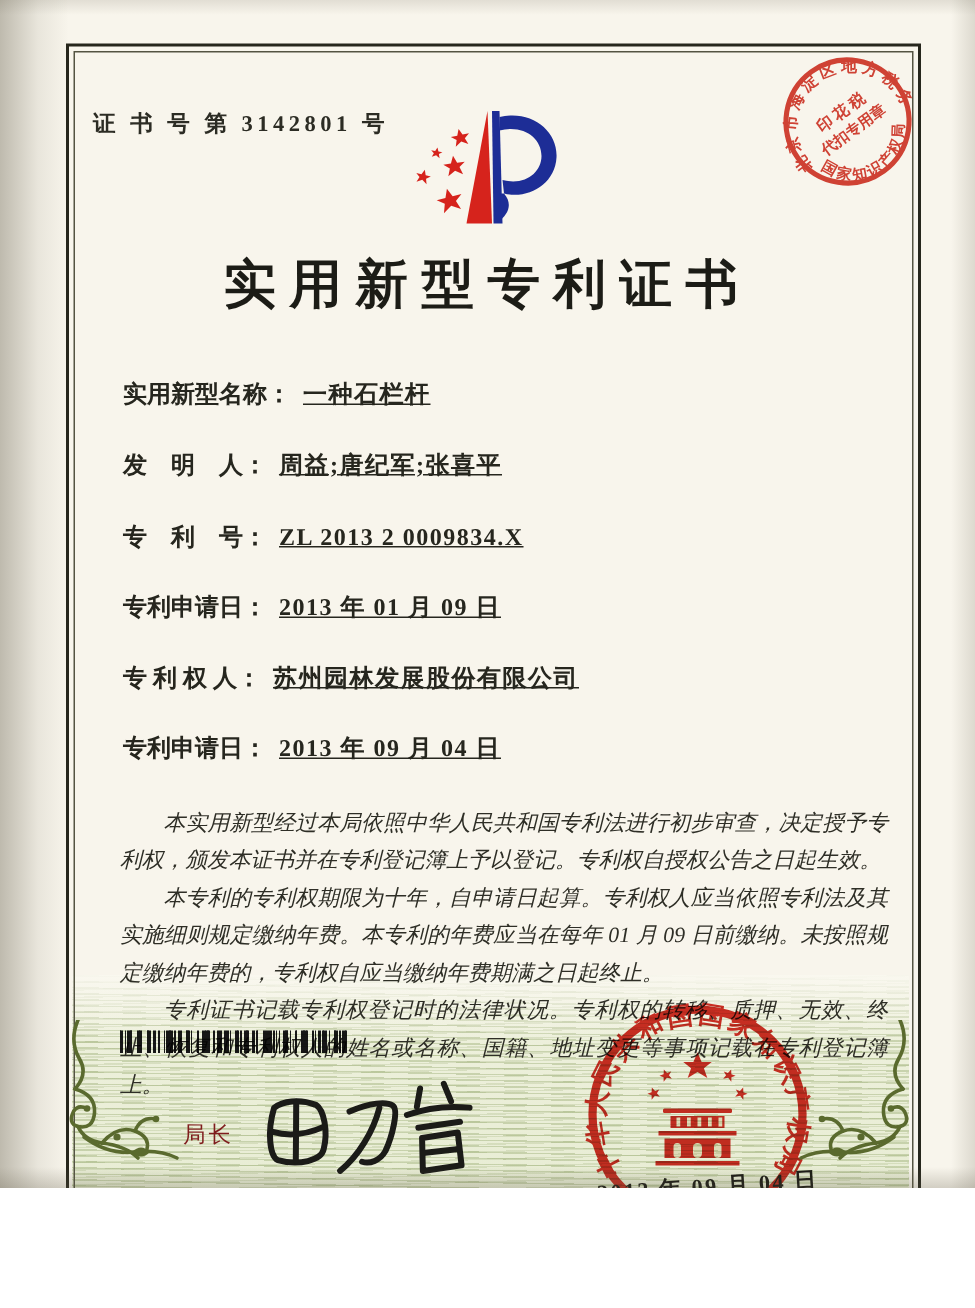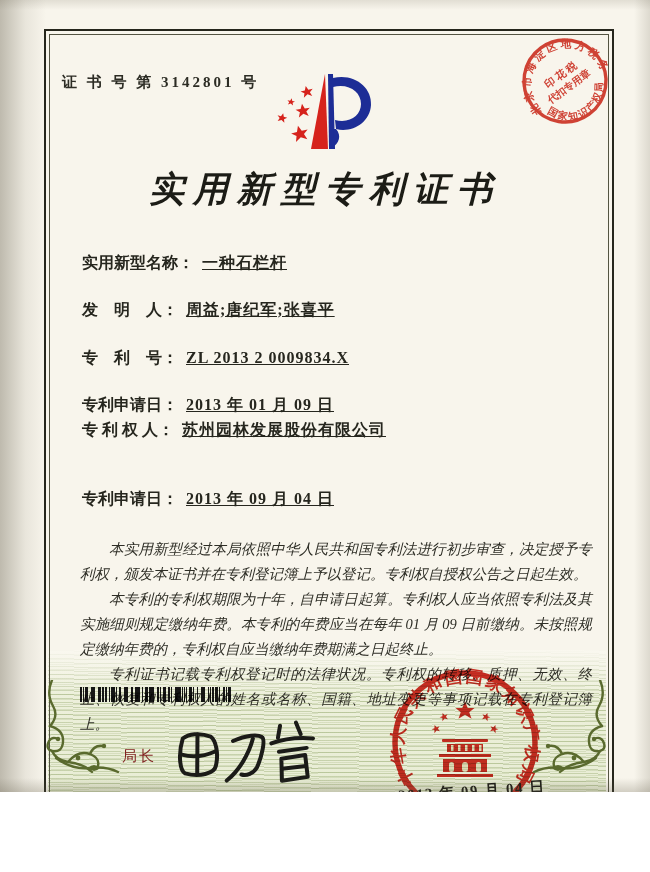--- a/index.html
+++ b/index.html
@@ -33,21 +33,21 @@
 
   .cert-number{position:absolute;left:62px;top:73px;font-size:15px;
     letter-spacing:3px;font-weight:bold;color:#2c2c24;}
 
   .logo{position:absolute;left:262px;top:62px;}
 
   .tax-stamp{position:absolute;left:503px;top:19px;opacity:.88;
     mix-blend-mode:multiply;}
 
   .title{position:absolute;left:0;top:166px;width:650px;text-align:center;
-    font-size:35px;font-weight:bold;letter-spacing:9px;color:#1c1c16;font-style:italic;}
+    font-size:35px;font-weight:bold;letter-spacing:9px;color:#1c1c16;}
 
   .field-row{position:absolute;left:82px;font-size:16px;font-weight:bold;
     white-space:nowrap;color:#26261e;text-decoration:underline;}
   .field-label{display:inline-block;}
   .field-value{margin-left:8px;letter-spacing:1px;}
 
   .body-text{position:absolute;left:80px;top:521px;width:512px;
     font-size:14.5px;line-height:25px;color:#2e2e26;text-align:justify;
     font-style:italic;margin-top:16px;}
   .body-text p{margin:0;text-indent:2em;}
@@ -127,21 +127,21 @@
   </div>
   <div class="field-row" style="top:300px">
     <span class="field-label">发　明　人：</span><span class="field-value">周益;唐纪军;张喜平</span>
   </div>
   <div class="field-row" style="top:348px">
     <span class="field-label">专　利　号：</span><span class="field-value">ZL 2013 2 0009834.X</span>
   </div>
   <div class="field-row" style="top:395px">
     <span class="field-label">专利申请日：</span><span class="field-value">2013 年 01 月 09 日</span>
   </div>
-  <div class="field-row" style="top:420px">
+  <div class="field-row" style="top:442px">
     <span class="field-label">专 利 权 人：</span><span class="field-value">苏州园林发展股份有限公司</span>
   </div>
   <div class="field-row" style="top:489px">
     <span class="field-label">专利申请日：</span><span class="field-value">2013 年 09 月 04 日</span>
   </div>
 
   <div class="body-text">
     <p>本实用新型经过本局依照中华人民共和国专利法进行初步审查，决定授予专利权，颁发本证书并在专利登记簿上予以登记。专利权自授权公告之日起生效。</p>
     <p>本专利的专利权期限为十年，自申请日起算。专利权人应当依照专利法及其实施细则规定缴纳年费。本专利的年费应当在每年 01 月 09 日前缴纳。未按照规定缴纳年费的，专利权自应当缴纳年费期满之日起终止。</p>
     <p>专利证书记载专利权登记时的法律状况。专利权的转移、质押、无效、终止、恢复和专利权人的姓名或名称、国籍、地址变更等事项记载在专利登记簿上。</p>

